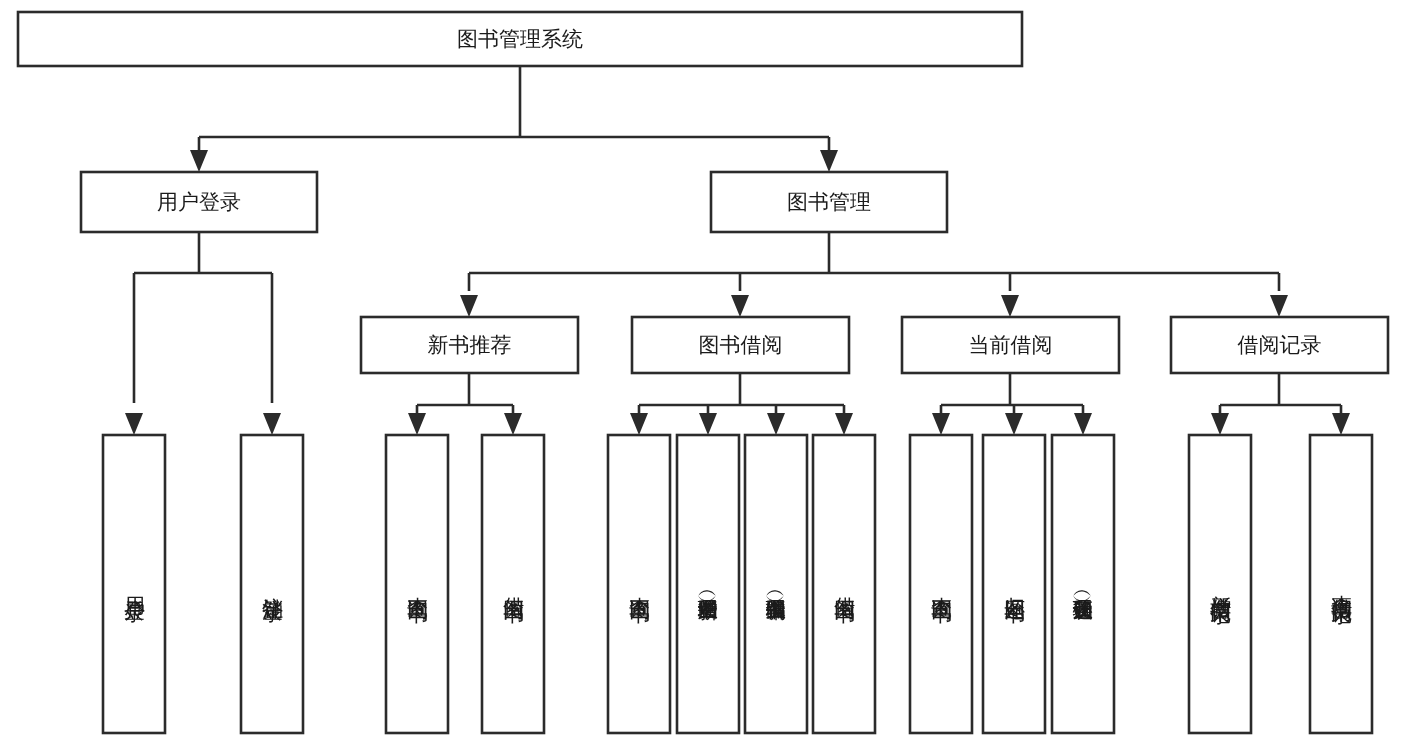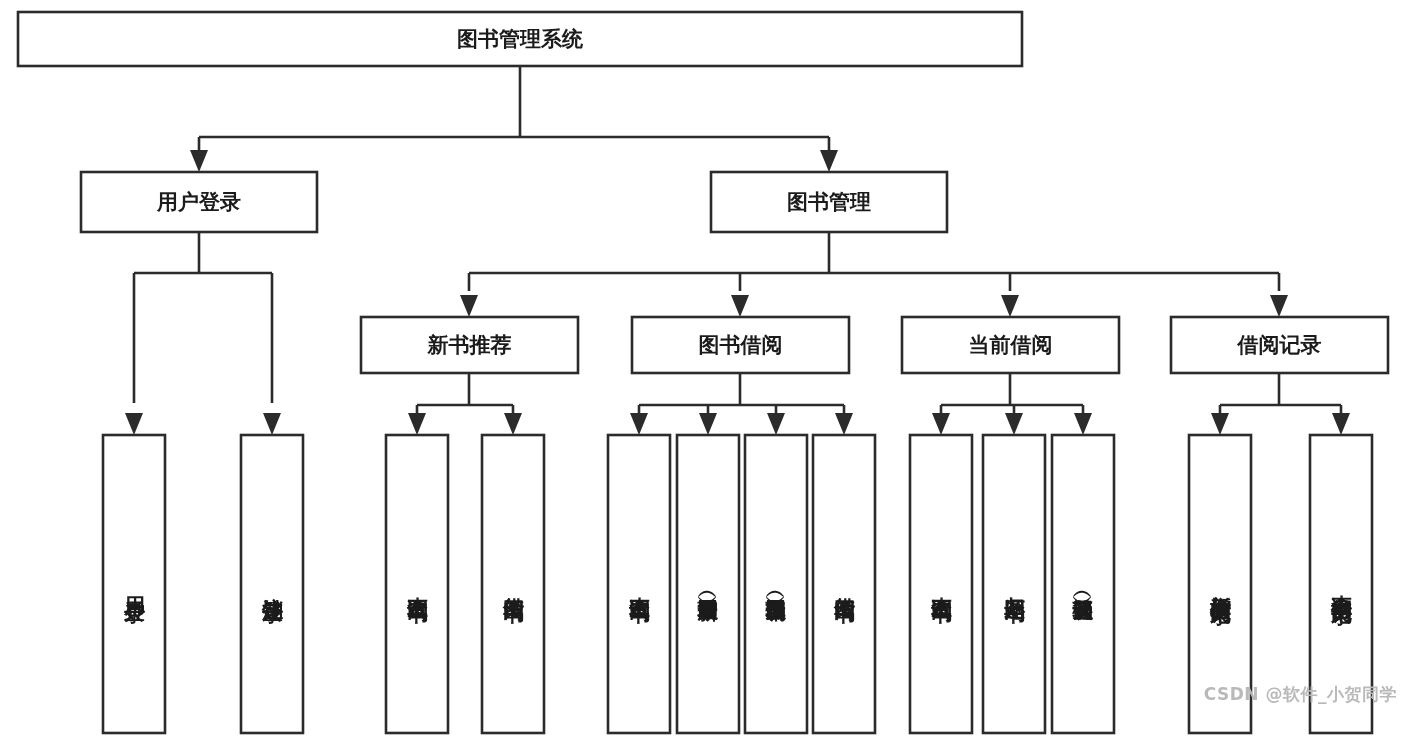--- a/index.html
+++ b/index.html
@@ -2,21 +2,21 @@
 <html><head>
 <meta charset="utf-8">
 <style>
   html,body{margin:0;padding:0;background:#ffffff;}
   body{
     width:1405px;height:747px;
     font-family:"DejaVu Sans","Liberation Sans",sans-serif;
     overflow:hidden;
     position:relative;
   }
-  #diagram-root{position:relative;width:1405px;height:712px;font-weight:bold;}
+  #diagram-root{position:relative;width:1405px;height:712px;}
   svg#tree{position:absolute;left:0;top:0;width:1405px;height:747px;display:block;}
   .node-rect{fill:#ffffff;stroke:#2b2b2b;stroke-width:2.6;}
   .conn{stroke:#2b2b2b;stroke-width:2.6;fill:none;stroke-linecap:butt;}
   .arrow-head{fill:#2b2b2b;stroke:none;}
   .node-label-h{
     font-size:21px;fill:#1b1b1b;
     text-anchor:middle;dominant-baseline:middle;
     font-family:"DejaVu Sans","Liberation Sans",sans-serif;
   }
   .leaf-label-v{
@@ -184,14 +184,13 @@
       <div class="leaf-label-v tight" style="left: 677px; top: 435px; width: 62px; height: 298px;">新增图书（管理员）</div>
       <div class="leaf-label-v tight" style="left: 745px; top: 435px; width: 62px; height: 298px;">编辑图书（管理员）</div>
       <div class="leaf-label-v" style="left: 813px; top: 435px; width: 62px; height: 298px;">借阅图书</div>
       <div class="leaf-label-v" style="left: 910px; top: 435px; width: 62px; height: 298px;">查询图书</div>
       <div class="leaf-label-v" style="left: 983px; top: 435px; width: 62px; height: 298px;">归还图书</div>
       <div class="leaf-label-v tight" style="left: 1052px; top: 435px; width: 62px; height: 298px;">确认归还（管理员）</div>
       <div class="leaf-label-v" style="left: 1189px; top: 435px; width: 62px; height: 298px;">新增借阅记录</div>
       <div class="leaf-label-v" style="left: 1310px; top: 435px; width: 62px; height: 298px;">查询借阅记录</div>
     </div>
 
-  <div id="watermark">CSDN @软件_小贺同学</div>
 </div>
 
 </body></html>

